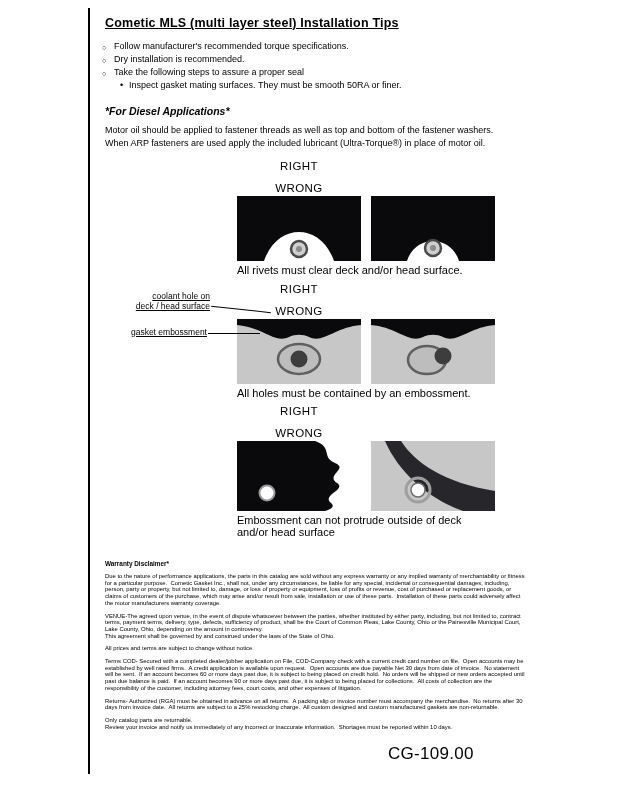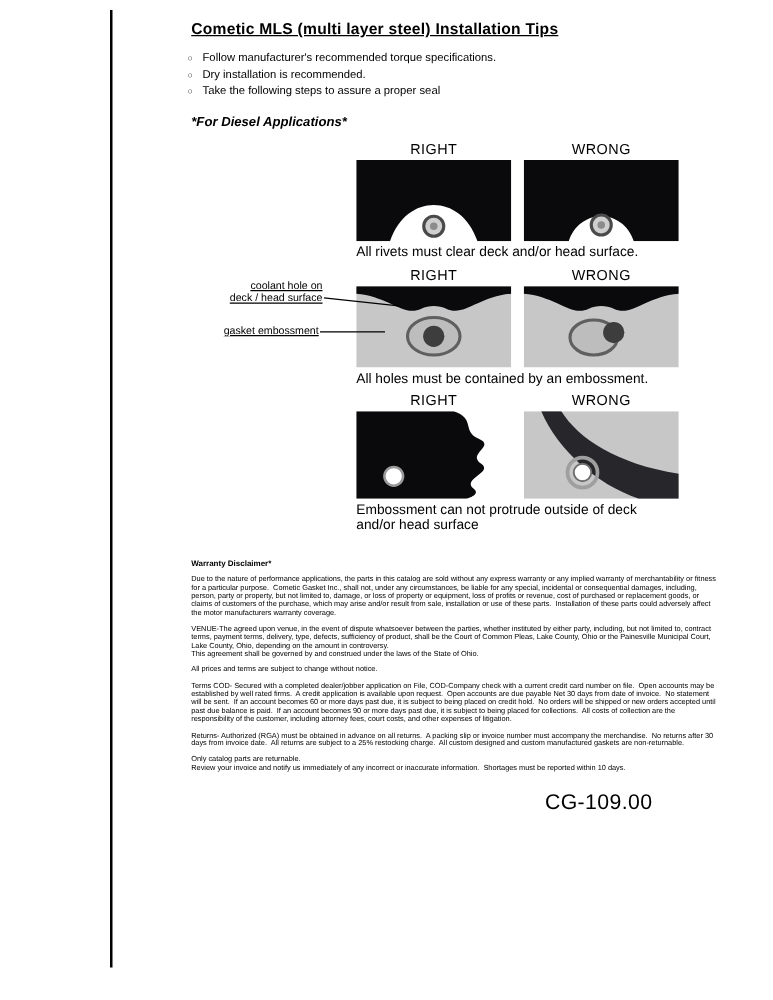--- a/index.html
+++ b/index.html
@@ -1,31 +1,31 @@
 <!DOCTYPE html>
 <html><head>
 <meta charset="utf-8">
 <style>
   html,body{margin:0;padding:0;}
   body{width:618px;height:800px;background:#ffffff;font-family:"Liberation Sans",sans-serif;color:#000;}
   .page{position:relative;width:618px;height:800px;overflow:hidden;background:#ffffff;}
   .left-rule{position:absolute;left:88px;top:8px;width:2px;height:766px;background:#000;}
-  .content{position:absolute;left:105px;top:16px;width:436px;margin-left:48px;}
+  .content{position:absolute;left:105px;top:16px;width:436px;}
   .title{font-size:12.5px;font-weight:bold;text-decoration:underline;letter-spacing:0.2px;margin:0 0 10px 0;}
   ul.tips{list-style:none;margin:0;padding:0;}
   ul.tips li{position:relative;font-size:9px;line-height:13px;padding-left:9px;}
   ul.tips li.lvl1::before{content:"○";position:absolute;left:-3px;top:1px;font-size:7px;}
   ul.tips li.lvl2{margin-left:15px;}
   ul.tips li.lvl2::before{content:"•";position:absolute;left:0;top:0;font-size:9px;}
   .diesel-heading{font-size:10.5px;font-weight:bold;margin:13px 0 7px 0;font-style:italic;}
   p.body{font-size:9px;line-height:13px;margin:0 0 8px 0;max-width:402px;white-space:pre-wrap;}
   p.note{margin-top:2px;margin-bottom:0;}
   .figure-area{margin:10px 0 0 132px;width:258px;}
   .fig{position:relative;margin-bottom:6px;}
-  .fig-headers{display:flex;gap:10px;margin-bottom:2px;}
+  .fig-headers{display:flex;gap:10px;margin-bottom:2px;flex-direction:column;}
   .fig-headers span{width:124px;text-align:center;font-size:11.5px;letter-spacing:0.4px;}
   .fig-panels{display:flex;gap:10px;}
   .panel{display:block;}
   .fig-caption{font-size:11px;line-height:11.5px;margin-top:4px;white-space:pre-wrap;}
   .ann{position:absolute;font-size:8.5px;line-height:10px;text-align:right;white-space:pre-wrap;text-decoration:underline;}
   .ann1{right:calc(100% + 27px);top:8px;width:100px;}
   .ann2{right:calc(100% + 30px);top:44px;width:110px;}
   .ann-line{position:absolute;height:1px;background:#000;}
   .line1{left:-26px;top:26px;width:60px;transform:rotate(6deg);}
   .line2{left:-29px;top:50px;width:52px;}
@@ -40,23 +40,26 @@
 <div class="page">
   <div class="left-rule"></div>
   <div class="content">
 
     <h1 class="title">Cometic MLS (multi layer steel) Installation Tips</h1>
 
     <ul class="tips">
       <li class="lvl1">Follow manufacturer's recommended torque specifications.</li>
       <li class="lvl1">Dry installation is recommended.</li>
       <li class="lvl1">Take the following steps to assure a proper seal</li>
+      <li class="lvl2">Inspect gasket mating surfaces.  They must be smooth 50RA or finer.</li>
     </ul>
 
     <h2 class="diesel-heading">*For Diesel Applications*</h2>
+    <p class="body">Motor oil should be applied to fastener threads as well as top and bottom of the fastener washers.
+When ARP fasteners are used apply the included lubricant (Ultra-Torque®) in place of motor oil.</p>
 
     <div class="figure-area">
 
       <div class="fig">
         <div class="fig-headers">
           <span>RIGHT</span>
           <span>WRONG</span>
         </div>
         <div class="fig-panels">
           <svg class="panel" width="124" height="65" viewBox="0 0 124 65">

